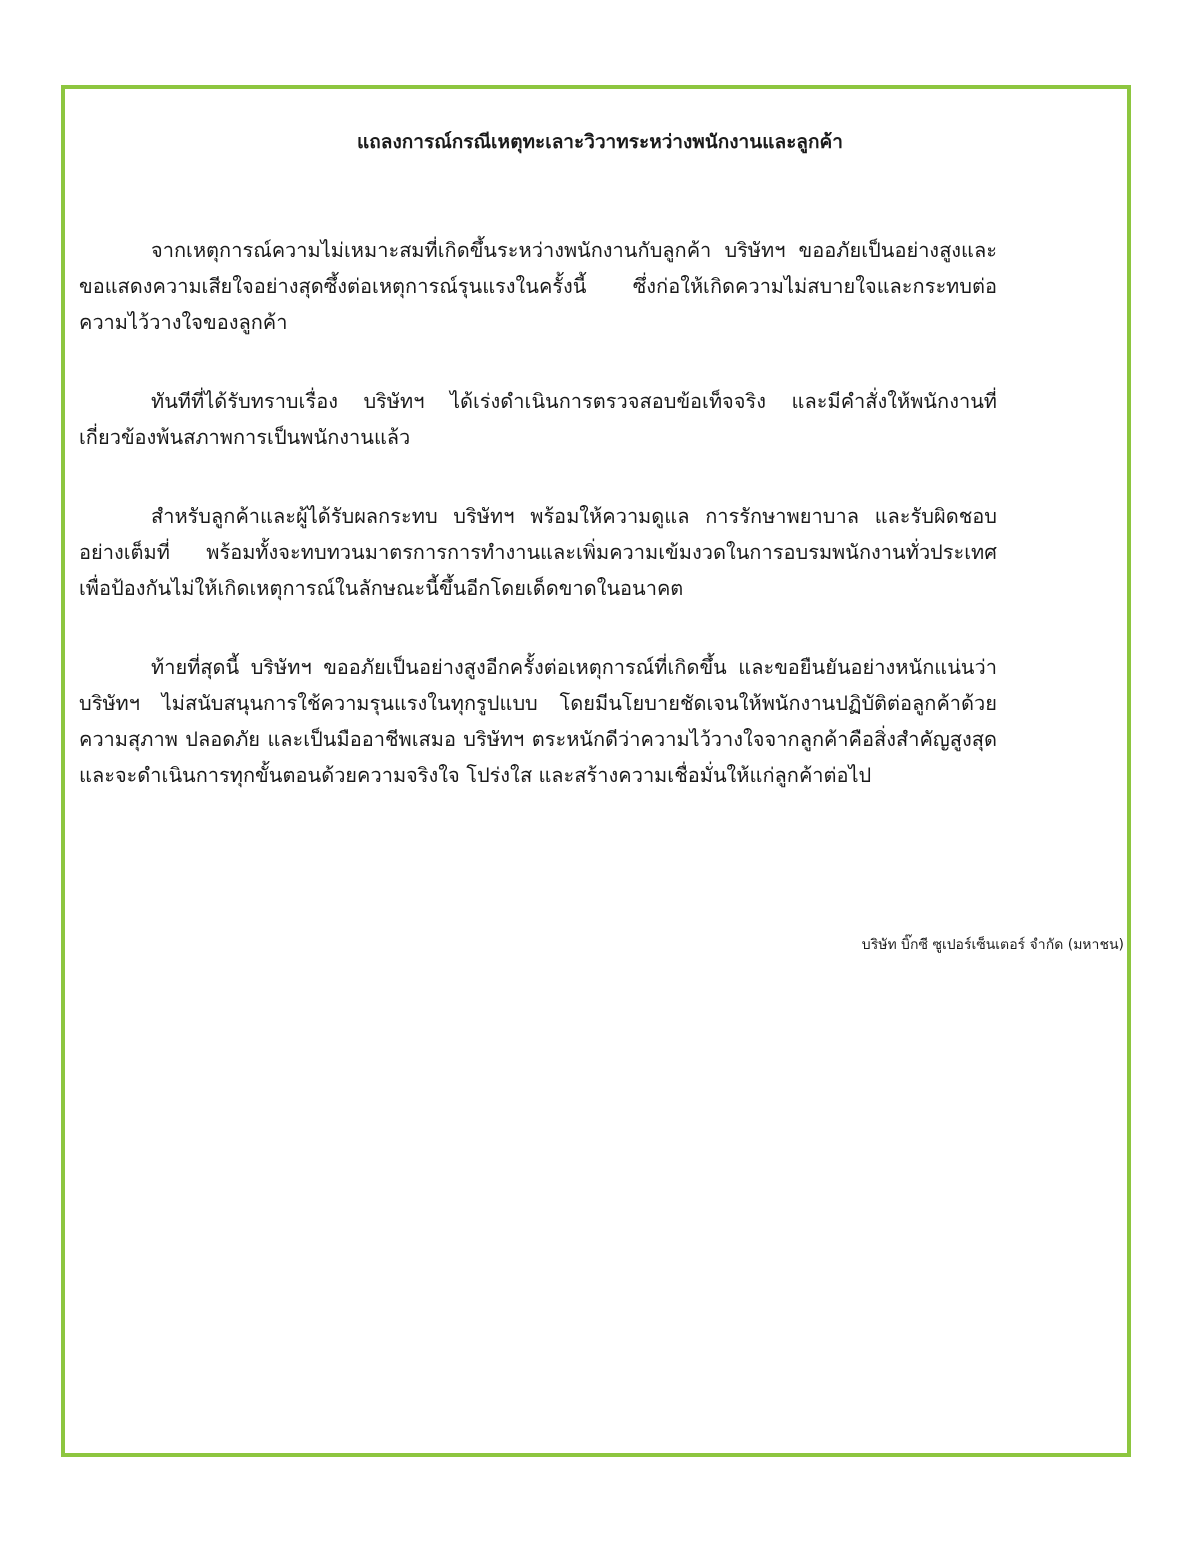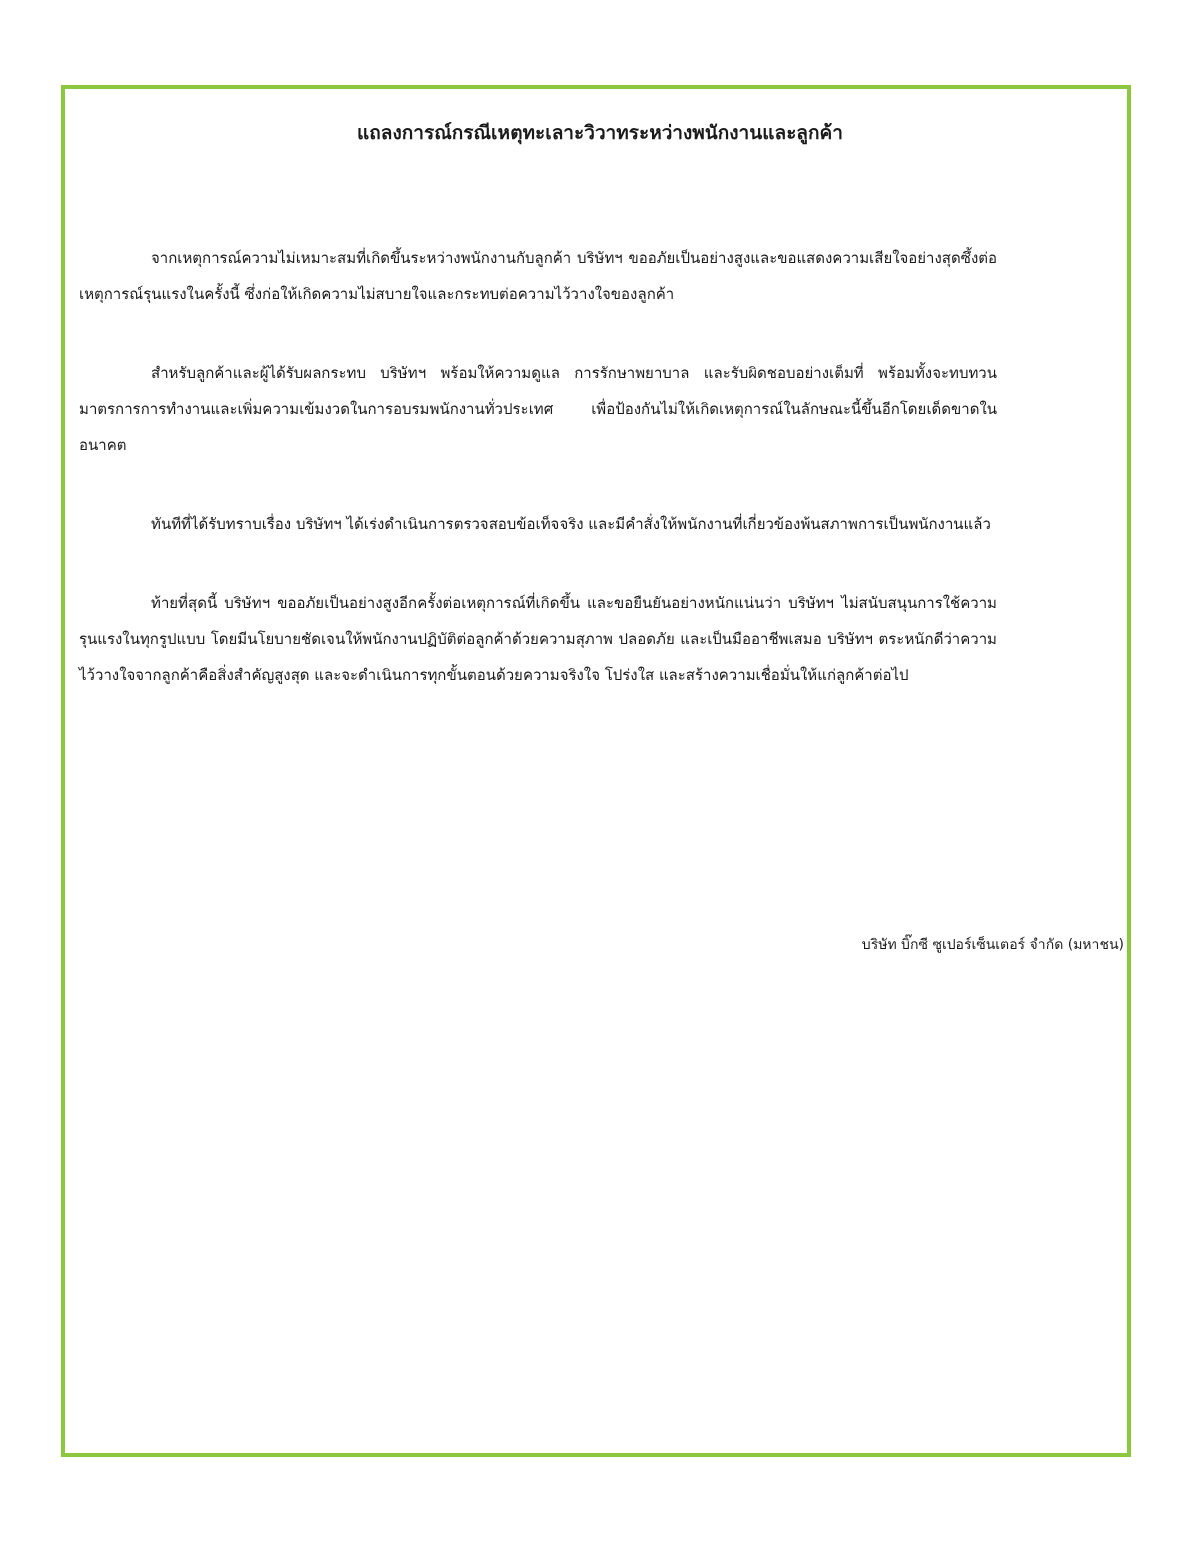--- a/index.html
+++ b/index.html
@@ -26,28 +26,28 @@
     }
     .doc-title {
       position: absolute;
       left: 0;
       right: 0;
       top: 112px;
       text-align: center;
       font-size: 19px;
       font-weight: bold;
       letter-spacing: 0px;
-      margin: 5px;
+      margin: 14px;
     }
     .doc-body {
       position: absolute;
       left: 79px;
-      top: 240px;
+      top: 232px;
       width: 918px;
-      font-size: 15px;
+      font-size: 20px;
       line-height: 36px;
     }
     .doc-paragraph {
       margin: 0 0 43px 0;
       text-indent: 72px;
       text-align: justify;
     }
     .doc-signature {
       position: absolute;
       right: 76px;
@@ -59,18 +59,18 @@
   </style>
 </head>
 <body>
 
 <div class="page-frame"></div>
 
 <h1 class="doc-title">แถลงการณ์กรณีเหตุทะเลาะวิวาทระหว่างพนักงานและลูกค้า</h1>
 
 <div class="doc-body">
   <p class="doc-paragraph">จากเหตุการณ์ความไม่เหมาะสมที่เกิดขึ้นระหว่างพนักงานกับลูกค้า บริษัทฯ ขออภัยเป็นอย่างสูงและขอแสดงความเสียใจอย่างสุดซึ้งต่อเหตุการณ์รุนแรงในครั้งนี้ ซึ่งก่อให้เกิดความไม่สบายใจและกระทบต่อความไว้วางใจของลูกค้า</p>
+  <p class="doc-paragraph">ทันทีที่ได้รับทราบเรื่อง บริษัทฯ ได้เร่งดำเนินการตรวจสอบข้อเท็จจริง และมีคำสั่งให้พนักงานที่เกี่ยวข้องพ้นสภาพการเป็นพนักงานแล้ว</p>
   <p class="doc-paragraph">สำหรับลูกค้าและผู้ได้รับผลกระทบ บริษัทฯ พร้อมให้ความดูแล การรักษาพยาบาล และรับผิดชอบอย่างเต็มที่ พร้อมทั้งจะทบทวนมาตรการการทำงานและเพิ่มความเข้มงวดในการอบรมพนักงานทั่วประเทศ เพื่อป้องกันไม่ให้เกิดเหตุการณ์ในลักษณะนี้ขึ้นอีกโดยเด็ดขาดในอนาคต</p>
-  <p class="doc-paragraph">ทันทีที่ได้รับทราบเรื่อง บริษัทฯ ได้เร่งดำเนินการตรวจสอบข้อเท็จจริง และมีคำสั่งให้พนักงานที่เกี่ยวข้องพ้นสภาพการเป็นพนักงานแล้ว</p>
   <p class="doc-paragraph">ท้ายที่สุดนี้ บริษัทฯ ขออภัยเป็นอย่างสูงอีกครั้งต่อเหตุการณ์ที่เกิดขึ้น และขอยืนยันอย่างหนักแน่นว่า บริษัทฯ ไม่สนับสนุนการใช้ความรุนแรงในทุกรูปแบบ โดยมีนโยบายชัดเจนให้พนักงานปฏิบัติต่อลูกค้าด้วยความสุภาพ ปลอดภัย และเป็นมืออาชีพเสมอ บริษัทฯ ตระหนักดีว่าความไว้วางใจจากลูกค้าคือสิ่งสำคัญสูงสุด และจะดำเนินการทุกขั้นตอนด้วยความจริงใจ โปร่งใส และสร้างความเชื่อมั่นให้แก่ลูกค้าต่อไป</p>
 </div>
 
 <div class="doc-signature">บริษัท บิ๊กซี ซูเปอร์เซ็นเตอร์ จำกัด (มหาชน)</div>
 
 </body></html>

